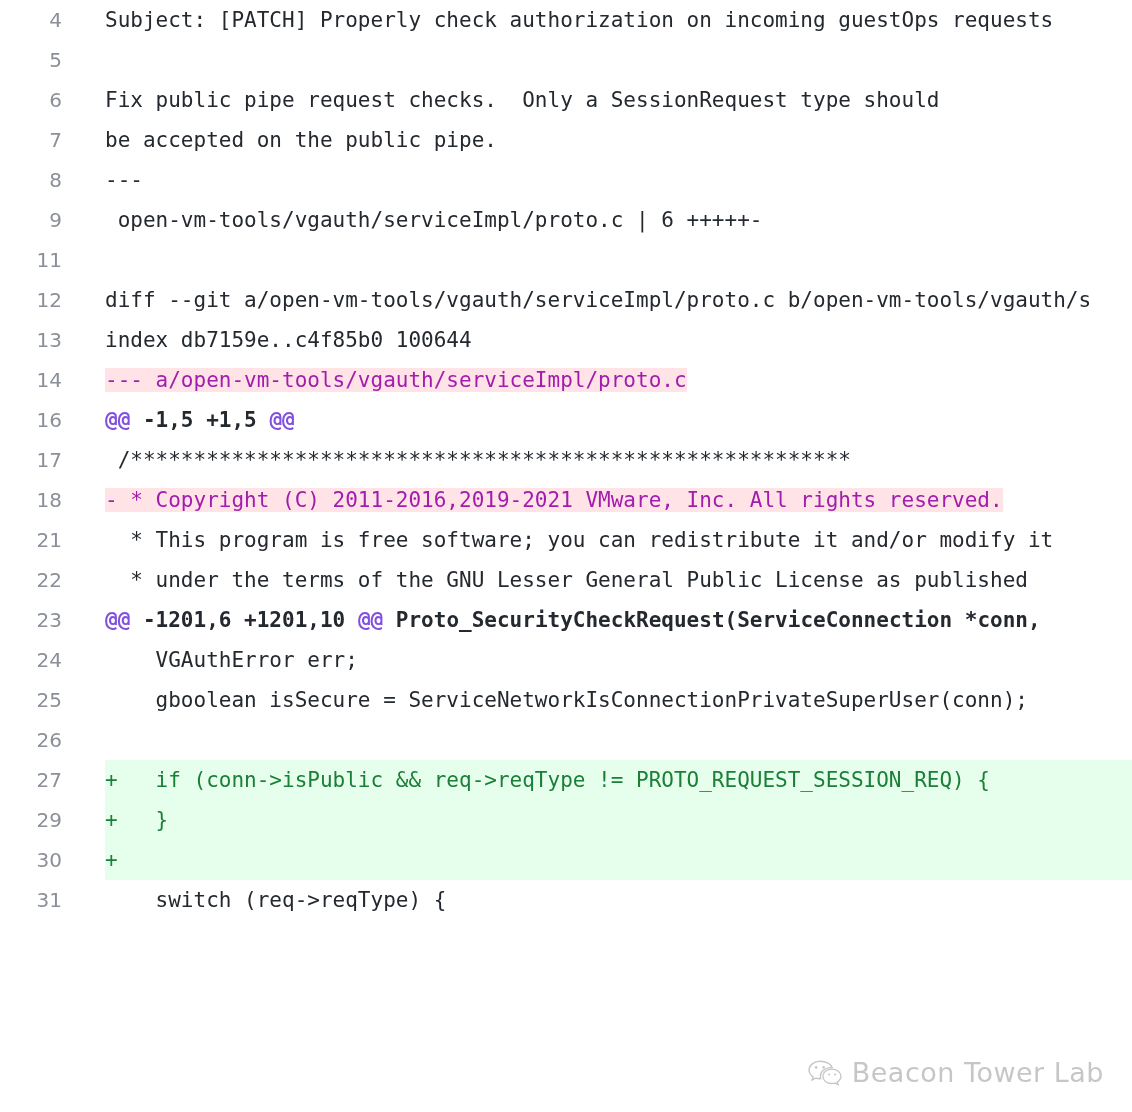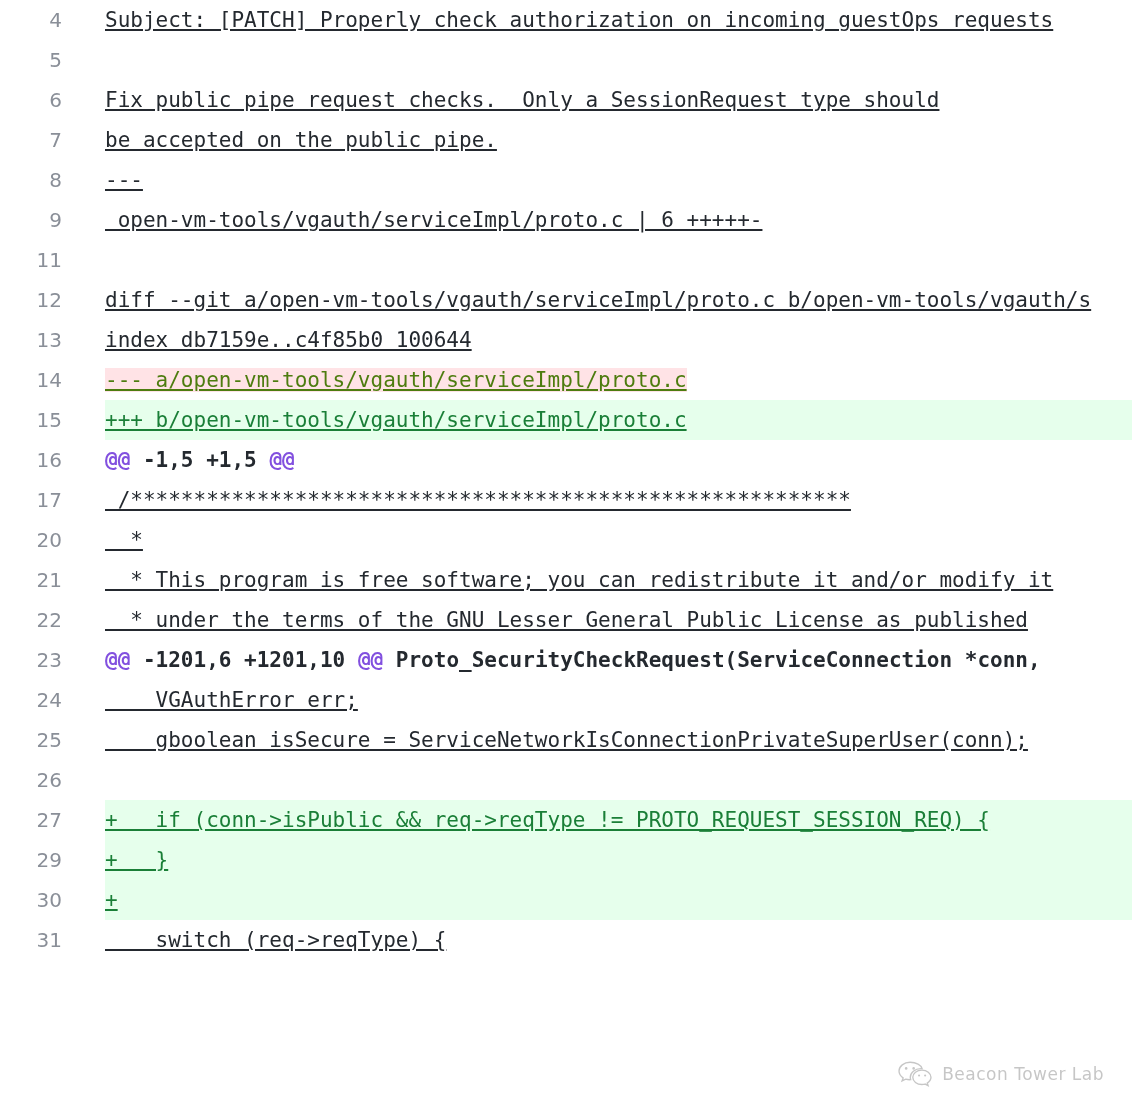--- a/index.html
+++ b/index.html
@@ -49,39 +49,38 @@
     left: 105px;
     top: 0;
     right: 0;
     line-height: 40px;
     white-space: pre;
     overflow: hidden;
   }
 
   .line-content .txt {
     display: inline;
-    text-decoration: underline;
   }
 
   
   .t-plain  .line-content { color: #24292f; }
 
   .t-add .line-content {
     color: #1a7f37;
     background: #e6ffec;
     box-shadow: 0 0 0 0 transparent;
   }
   .t-add .line-content .txt {
     background: #e6ffec;
     box-decoration-break: clone;
     -webkit-box-decoration-break: clone;
   }
 
   .t-del .line-content {
-    color: #4d7c0f;
+    color: #a21caf;
   }
   .t-del .line-content .txt {
     background: #ffe3e6;
     box-decoration-break: clone;
     -webkit-box-decoration-break: clone;
   }
 
   .t-hunk .line-content { color: #24292f; font-weight: bold; }
   .t-hunk .mark { color: #8250df; }
 
@@ -92,21 +91,21 @@
     bottom: 24px;
     display: flex;
     align-items: center;
     gap: 10px;
     opacity: 0.38;
     pointer-events: none;
     user-select: none;
   }
   #watermark .wm-text {
     font-family: "DejaVu Sans", "Liberation Sans", sans-serif;
-    font-size: 17px;
+    font-size: 27px;
     color: #6b6b6b;
     letter-spacing: 0.5px;
     white-space: nowrap;
   }
   #watermark .wm-icon {
     width: 34px;
     height: 28px;
     display: block;
   }
 </style>
@@ -119,24 +118,23 @@
       <div class="code-line t-plain"><div class="line-number">4</div><div class="line-content"><span class="txt">Subject: [PATCH] Properly check authorization on incoming guestOps requests</span></div></div>
       <div class="code-line t-plain"><div class="line-number">5</div><div class="line-content"><span class="txt"></span></div></div>
       <div class="code-line t-plain"><div class="line-number">6</div><div class="line-content"><span class="txt">Fix public pipe request checks.  Only a SessionRequest type should</span></div></div>
       <div class="code-line t-plain"><div class="line-number">7</div><div class="line-content"><span class="txt">be accepted on the public pipe.</span></div></div>
       <div class="code-line t-plain"><div class="line-number">8</div><div class="line-content"><span class="txt">---</span></div></div>
       <div class="code-line t-plain"><div class="line-number">9</div><div class="line-content"><span class="txt"> open-vm-tools/vgauth/serviceImpl/proto.c | 6 +++++-</span></div></div>
       <div class="code-line t-plain"><div class="line-number">11</div><div class="line-content"><span class="txt"></span></div></div>
       <div class="code-line t-plain"><div class="line-number">12</div><div class="line-content"><span class="txt">diff --git a/open-vm-tools/vgauth/serviceImpl/proto.c b/open-vm-tools/vgauth/s</span></div></div>
       <div class="code-line t-plain"><div class="line-number">13</div><div class="line-content"><span class="txt">index db7159e..c4f85b0 100644</span></div></div>
       <div class="code-line t-del"><div class="line-number">14</div><div class="line-content"><span class="txt">--- a/open-vm-tools/vgauth/serviceImpl/proto.c</span></div></div>
-      <div class="code-line t-add"><div class="line-number">15</div><div class="line-content"><span class="txt">+++ b/open-vm-tools/vgauth/serviceImpl/proto.c</span></div></div>
       <div class="code-line t-hunk"><div class="line-number">16</div><div class="line-content"><span class="mark">@@</span><span> -1,5 +1,5 </span><span class="mark">@@</span><span></span></div></div>
       <div class="code-line t-plain"><div class="line-number">17</div><div class="line-content"><span class="txt"> /*********************************************************</span></div></div>
-      <div class="code-line t-plain"><div class="line-number">20</div><div class="line-content"><span class="txt">  *</span></div></div>
+      <div class="code-line t-del"><div class="line-number">18</div><div class="line-content"><span class="txt">- * Copyright (C) 2011-2016,2019-2021 VMware, Inc. All rights reserved.</span></div></div>
       <div class="code-line t-plain"><div class="line-number">21</div><div class="line-content"><span class="txt">  * This program is free software; you can redistribute it and/or modify it</span></div></div>
       <div class="code-line t-plain"><div class="line-number">22</div><div class="line-content"><span class="txt">  * under the terms of the GNU Lesser General Public License as published</span></div></div>
       <div class="code-line t-hunk"><div class="line-number">23</div><div class="line-content"><span class="mark">@@</span><span> -1201,6 +1201,10 </span><span class="mark">@@</span><span> Proto_SecurityCheckRequest(ServiceConnection *conn,</span></div></div>
       <div class="code-line t-plain"><div class="line-number">24</div><div class="line-content"><span class="txt">    VGAuthError err;</span></div></div>
       <div class="code-line t-plain"><div class="line-number">25</div><div class="line-content"><span class="txt">    gboolean isSecure = ServiceNetworkIsConnectionPrivateSuperUser(conn);</span></div></div>
       <div class="code-line t-plain"><div class="line-number">26</div><div class="line-content"><span class="txt"></span></div></div>
       <div class="code-line t-add"><div class="line-number">27</div><div class="line-content"><span class="txt">+   if (conn-&gt;isPublic &amp;&amp; req-&gt;reqType != PROTO_REQUEST_SESSION_REQ) {</span></div></div>
       <div class="code-line t-add"><div class="line-number">29</div><div class="line-content"><span class="txt">+   }</span></div></div>
       <div class="code-line t-add"><div class="line-number">30</div><div class="line-content"><span class="txt">+</span></div></div>
       <div class="code-line t-plain"><div class="line-number">31</div><div class="line-content"><span class="txt">    switch (req-&gt;reqType) {</span></div></div>

